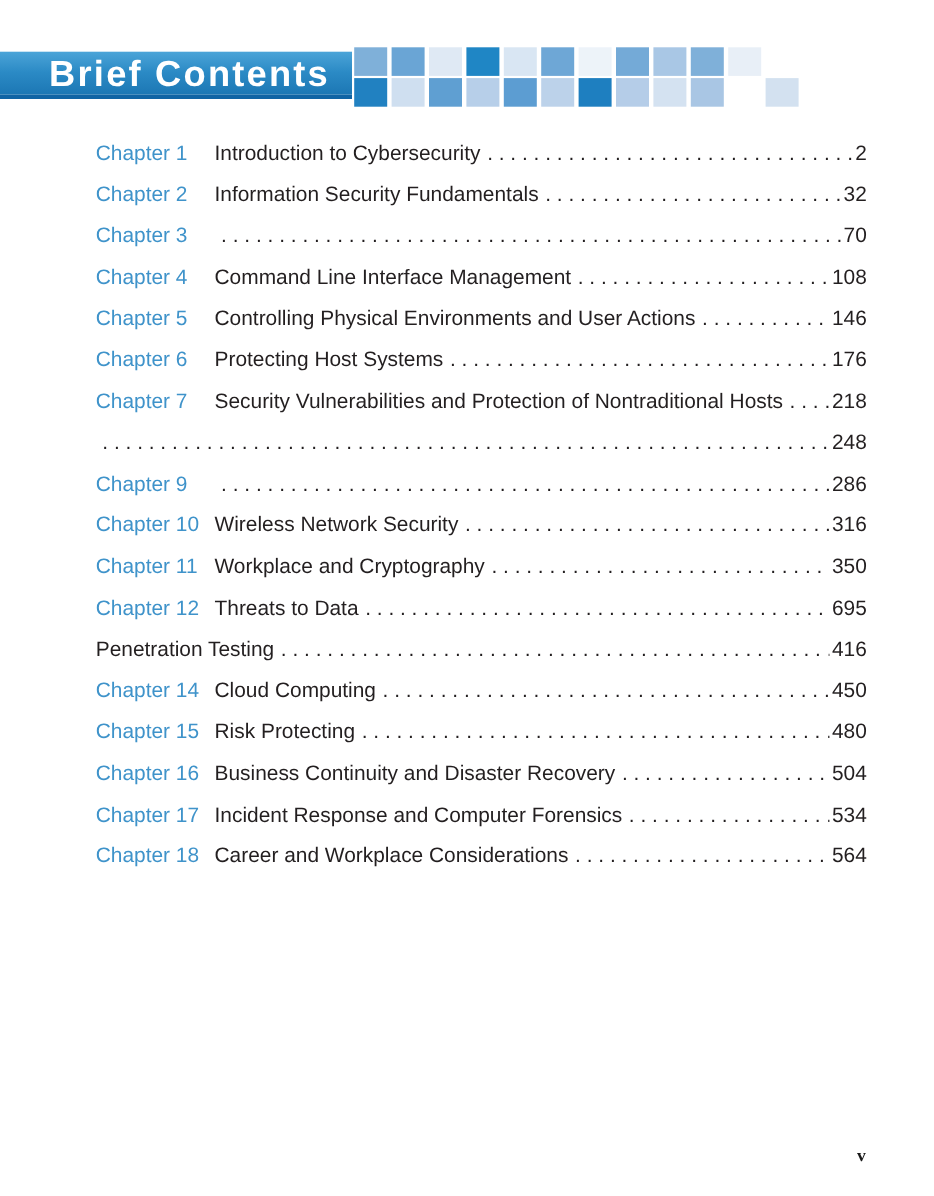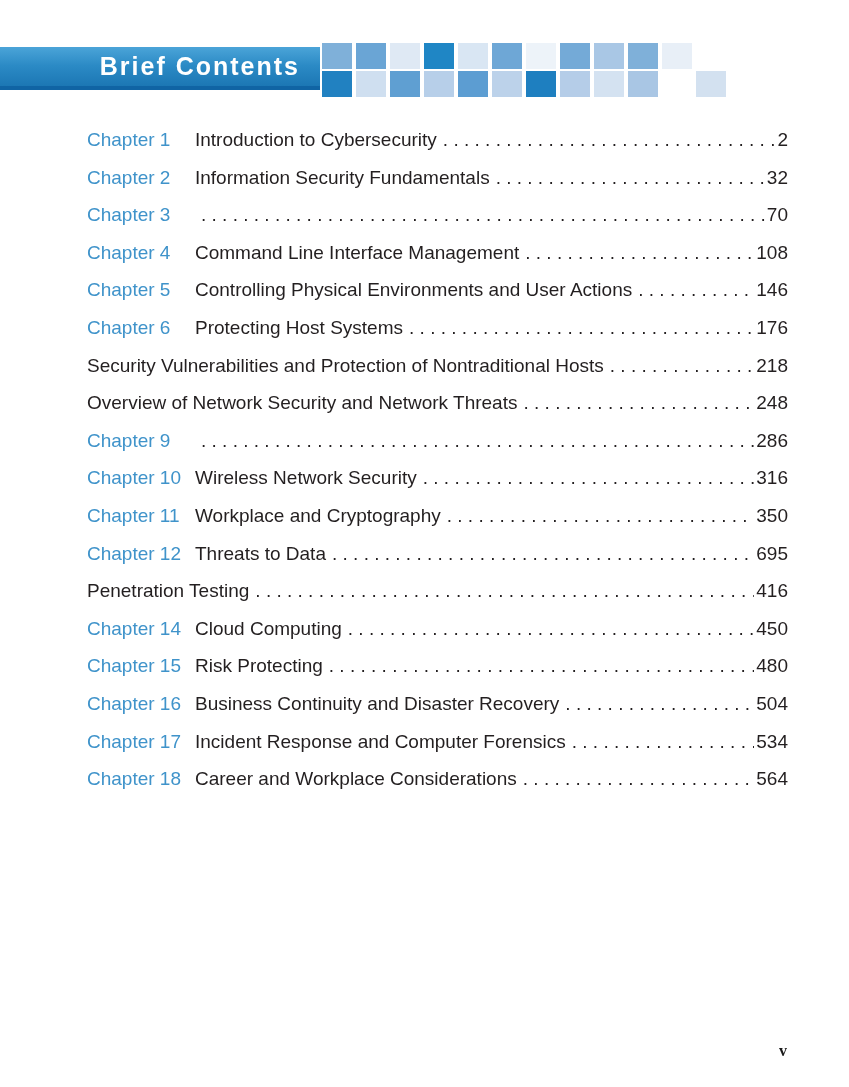--- a/index.html
+++ b/index.html
@@ -24,21 +24,21 @@
     width:320px; height:43px;
     background:linear-gradient(180deg, var(--banner-top) 0%, var(--banner-mid) 48%, var(--banner-bottom) 100%);
     border-bottom:4px solid var(--banner-edge);
     display:flex;
     align-items:center;
     justify-content:flex-end;
     padding-right:20px;
   }
   .banner-title{
     color:#ffffff;
-    font-size:25px;
+    font-size:33px;
     font-weight:bold;
     letter-spacing:2px;
     white-space:nowrap;
   }
   .mosaic{
     position:absolute;
     left:322px; top:43px;
     width:420px; height:56px;
   }
   .mosaic .tile{
@@ -150,26 +150,26 @@
       <span class="toc-leader">. . . . . . . . . . . . . . . . . . . . . . . . . . . . . . . . . . . . . . . . . . . . . . . . . . . . . . . . . . . . . . . . . . . . . . . . . . . . . . . . . . . . . . . . . . </span>
       <span class="toc-page">146</span>
     </div>
     <div class="toc-row">
       <span class="toc-chapter">Chapter 6</span>
       <span class="toc-title">Protecting Host Systems</span>
       <span class="toc-leader">. . . . . . . . . . . . . . . . . . . . . . . . . . . . . . . . . . . . . . . . . . . . . . . . . . . . . . . . . . . . . . . . . . . . . . . . . . . . . . . . . . . . . . . . . . </span>
       <span class="toc-page">176</span>
     </div>
     <div class="toc-row">
+      <span class="toc-chapter">Chapter 7</span>
       <span class="toc-title">Security Vulnerabilities and Protection of Nontraditional Hosts</span>
       <span class="toc-leader">. . . . . . . . . . . . . . . . . . . . . . . . . . . . . . . . . . . . . . . . . . . . . . . . . . . . . . . . . . . . . . . . . . . . . . . . . . . . . . . . . . . . . . . . . . </span>
       <span class="toc-page">218</span>
     </div>
     <div class="toc-row">
-      <span class="toc-title">Overview of Network Security and Network Threats</span>
       <span class="toc-leader">. . . . . . . . . . . . . . . . . . . . . . . . . . . . . . . . . . . . . . . . . . . . . . . . . . . . . . . . . . . . . . . . . . . . . . . . . . . . . . . . . . . . . . . . . . </span>
       <span class="toc-page">248</span>
     </div>
     <div class="toc-row">
       <span class="toc-chapter">Chapter 9</span>
       <span class="toc-leader">. . . . . . . . . . . . . . . . . . . . . . . . . . . . . . . . . . . . . . . . . . . . . . . . . . . . . . . . . . . . . . . . . . . . . . . . . . . . . . . . . . . . . . . . . . </span>
       <span class="toc-page">286</span>
     </div>
     <div class="toc-row">
       <span class="toc-chapter">Chapter 10</span>

